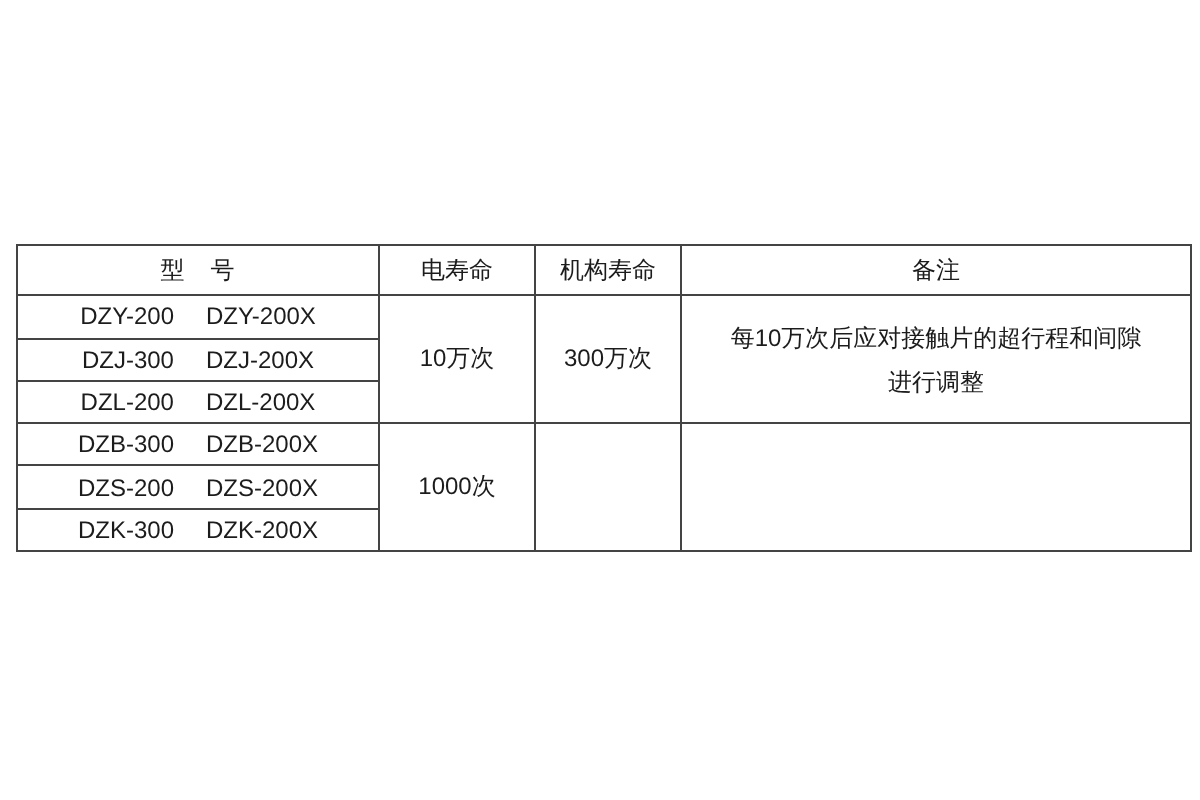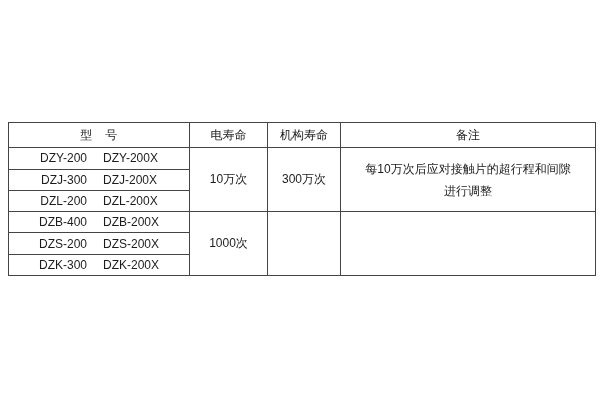--- a/index.html
+++ b/index.html
@@ -104,21 +104,21 @@
         <span class="model-pair">
           <span>DZL-200</span>
           <span>DZL-200X</span>
         </span>
       </td>
     </tr>
 
     <tr class="data-row">
       <td>
         <span class="model-pair">
-          <span>DZB-400</span>
+          <span>DZB-300</span>
           <span>DZB-200X</span>
         </span>
       </td>
       <td rowspan="3">1000次</td>
       <td rowspan="3"></td>
       <td rowspan="3" class="remarks">
         <div class="remark-line"></div>
         <div class="remark-line"></div>
       </td>
     </tr>

